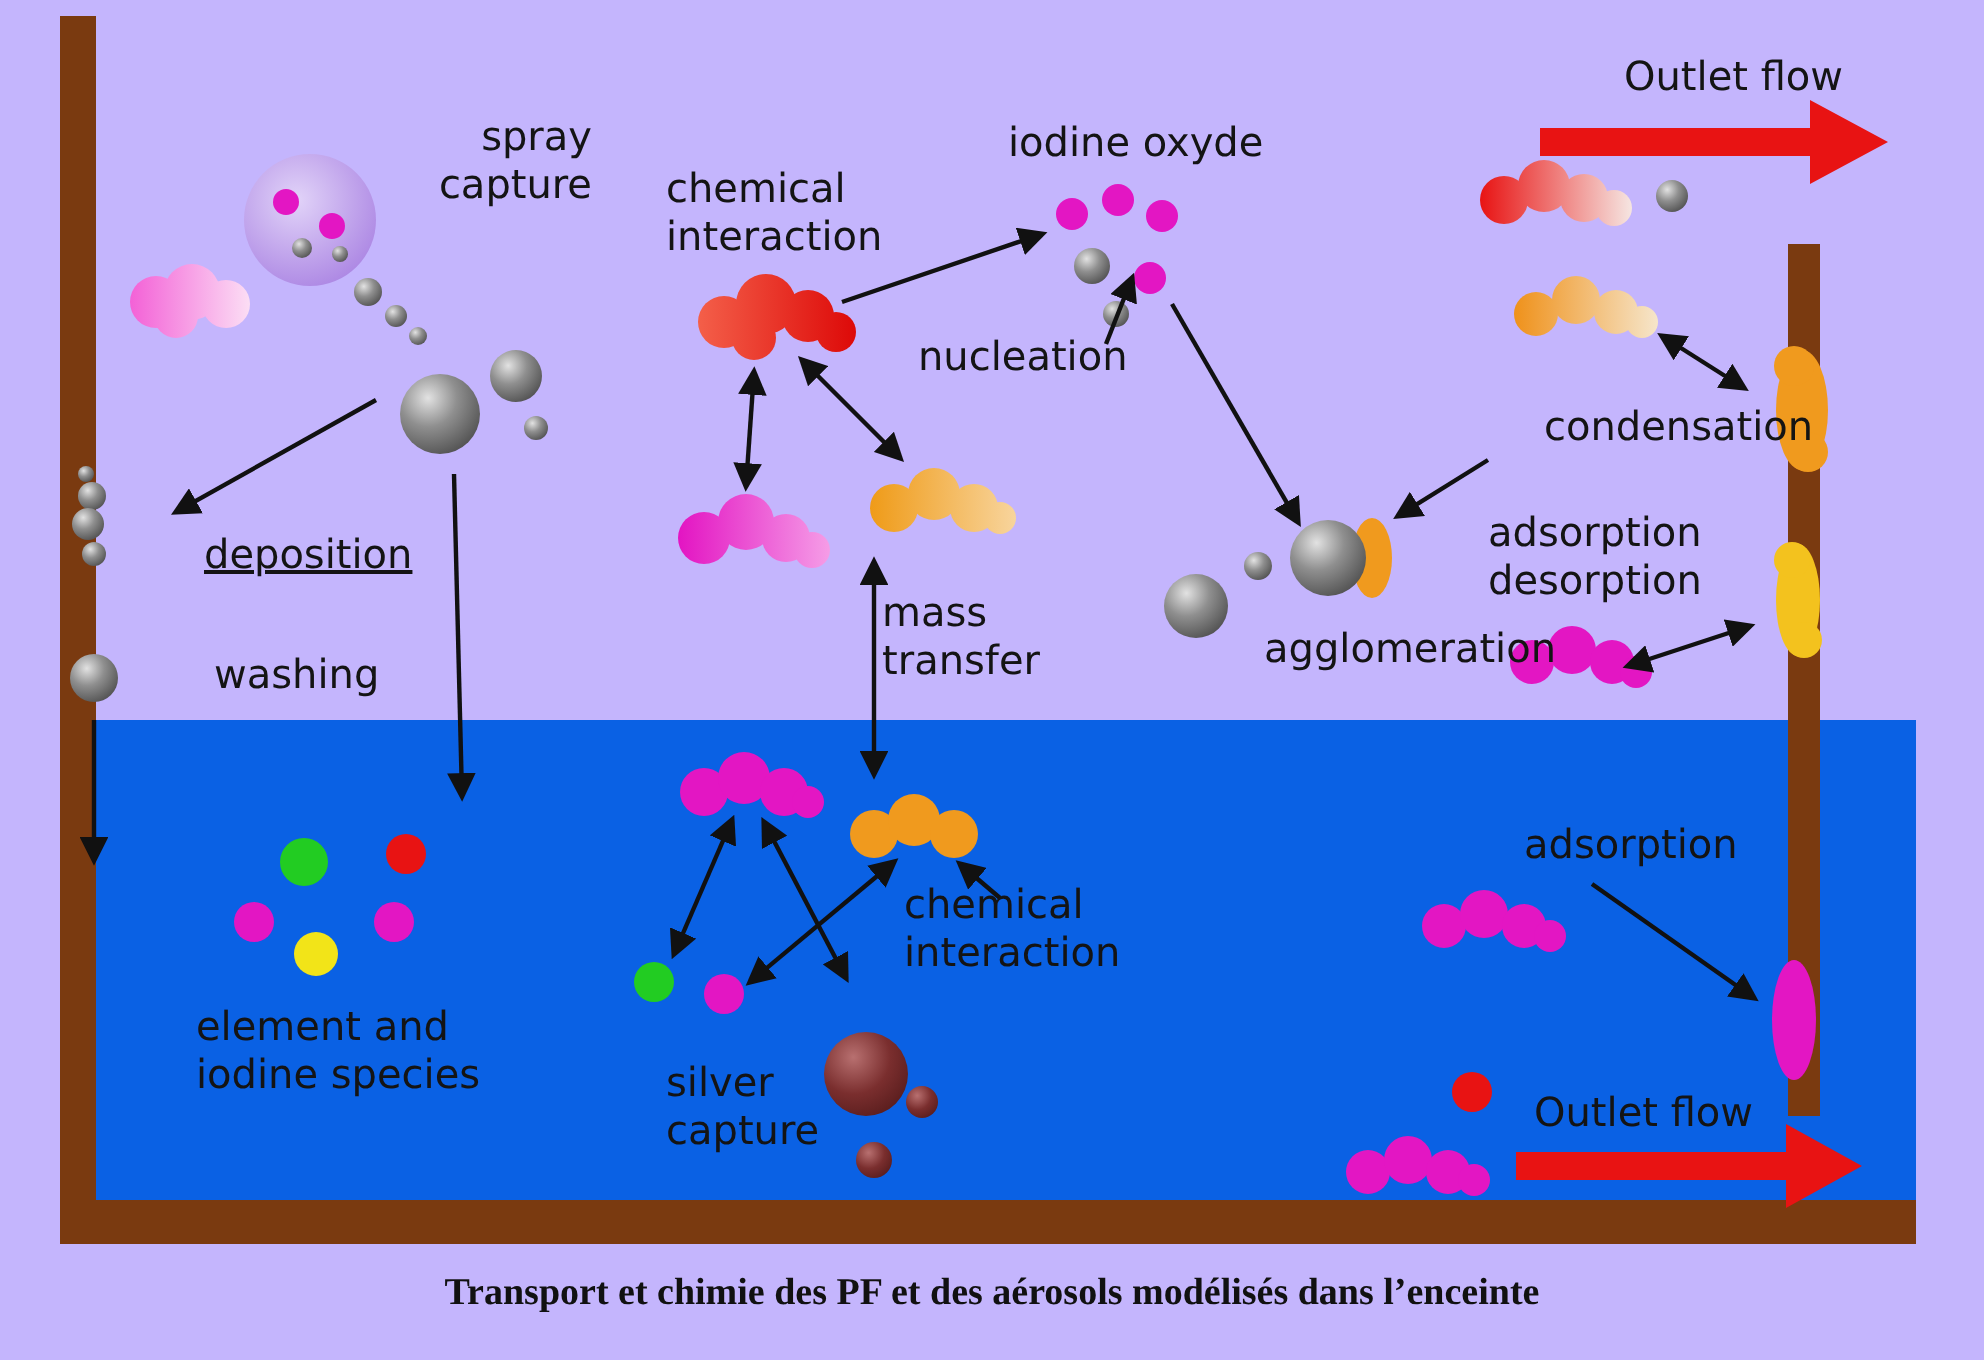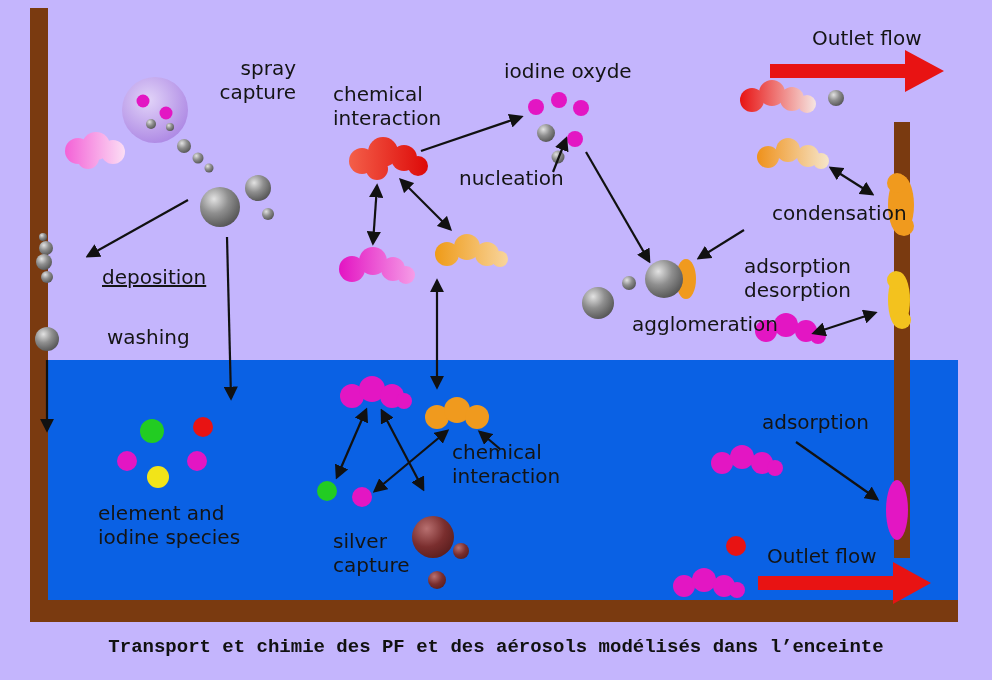--- a/index.html
+++ b/index.html
@@ -9,21 +9,21 @@
   }
   .stage svg{position:absolute;left:0;top:0;}
   .lbl{
     position:absolute;font-size:20px;line-height:1.18;color:#141414;
     white-space:pre-line;font-family:"DejaVu Sans",sans-serif;
   }
   .lbl.center{text-align:right;}
   .caption{
     position:absolute;left:0;top:636px;width:100%;text-align:center;
     font-size:19px;font-weight:600;color:#111;
-    font-family:Liberation Mono, monospace;
+    font-family:Liberation Serif, serif;
   }
 </style>
 </head>
 <body>
 
 <div class="stage">
 
 <svg width="992" height="680" viewBox="0 0 992 680">
   <defs>
     <marker id="ah" viewBox="0 0 10 10" refX="8" refY="5" markerWidth="6.5" markerHeight="6.5" orient="auto-start-reverse">
@@ -257,20 +257,22 @@
 <div class="lbl" style="left:333px;top:83px;">chemical
 interaction</div>
 <div class="lbl" style="left:504px;top:60px;text-align:center;">iodine oxyde</div>
 <div class="lbl" style="left:459px;top:167px;">nucleation</div>
 <div class="lbl" style="left:740px;top:202px;margin-left:32px;">condensation</div>
 <div class="lbl" style="left:744px;top:255px;">adsorption
 desorption</div>
 <div class="lbl" style="left:596px;top:313px;margin-left:36px;">agglomeration</div>
 <div class="lbl" style="left:102px;top:266px;text-decoration:underline;">deposition</div>
 <div class="lbl" style="left:64px;top:326px;margin-left:43px;">washing</div>
+<div class="lbl" style="left:441px;top:295px;">mass
+transfer</div>
 <div class="lbl" style="left:98px;top:502px;">element and
 iodine species</div>
 <div class="lbl" style="left:333px;top:530px;">silver
 capture</div>
 <div class="lbl" style="left:452px;top:441px;">chemical
 interaction</div>
 <div class="lbl" style="left:762px;top:411px;">adsorption</div>
 <div class="lbl" style="left:767px;top:545px;">Outlet flow</div>
 
 <div class="caption">Transport et chimie des PF et des aérosols modélisés dans l’enceinte</div>

